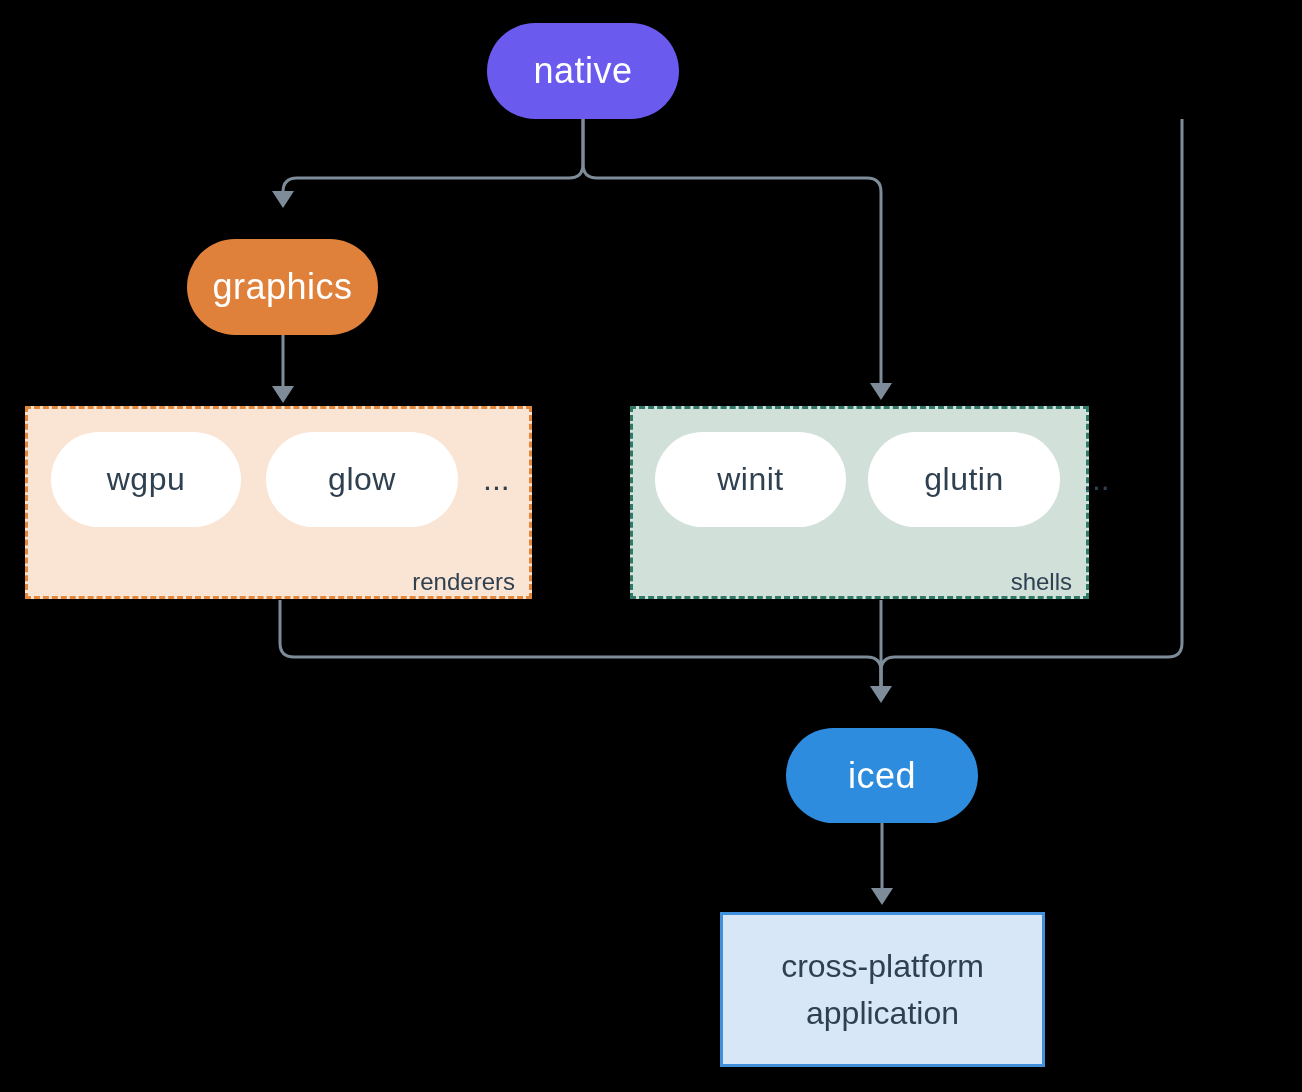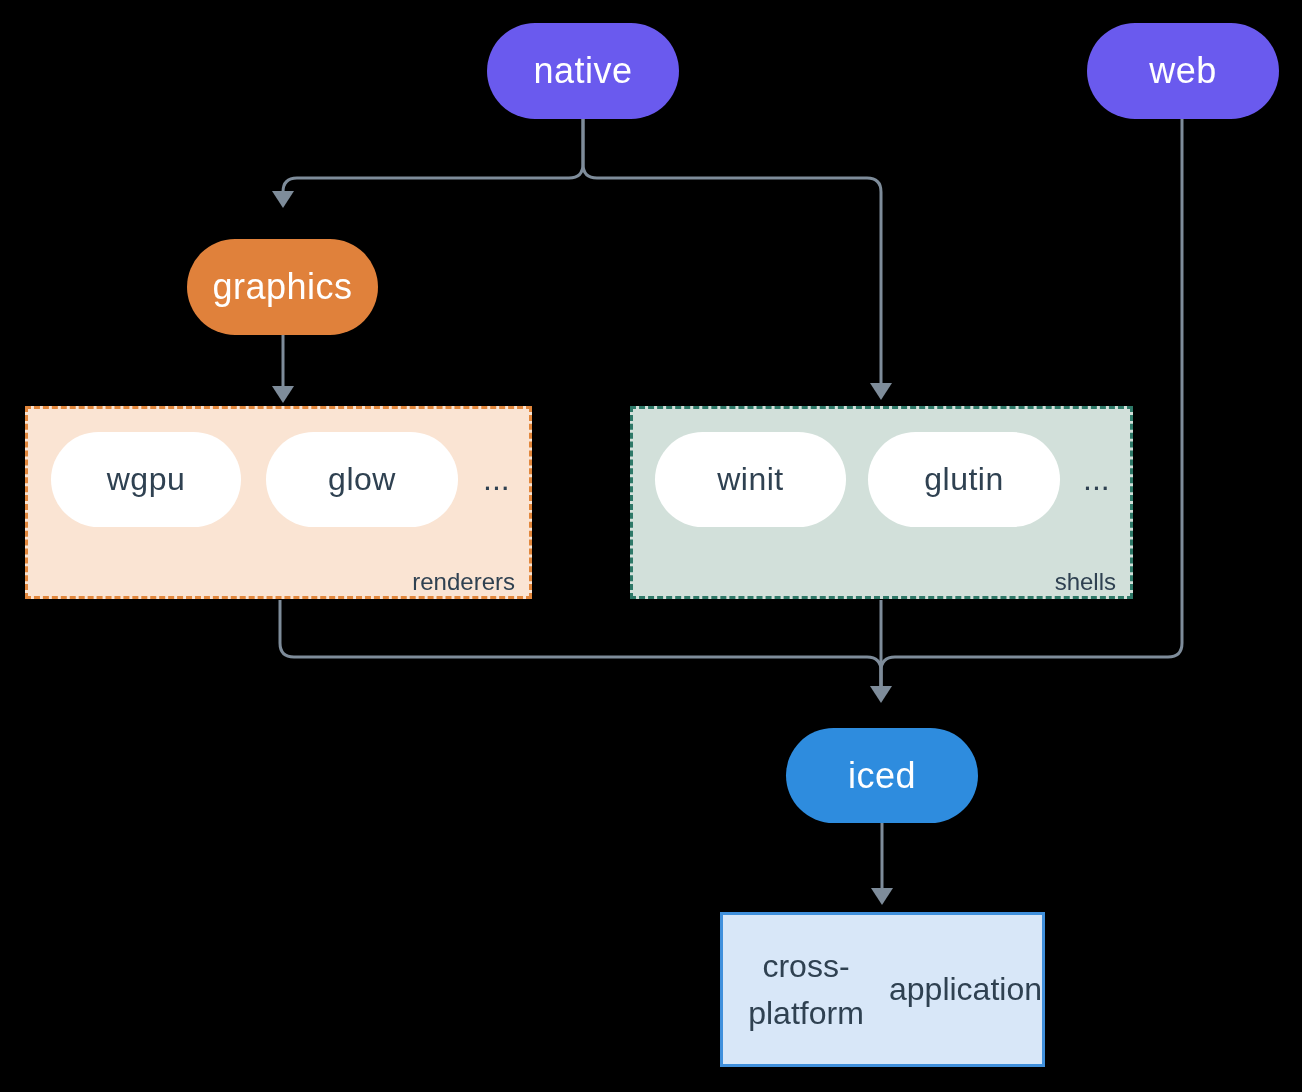--- a/index.html
+++ b/index.html
@@ -77,35 +77,35 @@
   .app-box {
     position: absolute;
     left: 720px;
     top: 912px;
     width: 325px;
     height: 155px;
     box-sizing: border-box;
     background: var(--app-fill, #D8E7F8);
     border: 3px solid var(--app-border, #4090DC);
     display: flex;
-    flex-direction: row;
+    flex-direction: column;
     align-items: center;
     justify-content: center;
     color: var(--text-dark, #2F4151);
     font-size: 32px;
     line-height: 47px;
     text-align: center;
   }
   
   .node-native   { left: 487px;  top: 23px;  width: 192px; height: 96px; }
   .node-web      { left: 1087px; top: 23px;  width: 192px; height: 96px; }
   .node-graphics { left: 187px;  top: 217px; width: 191px; height: 96px; }
   .node-iced     { left: 786px;  top: 708px; width: 192px; height: 95px; margin-top: 20px; }
   .box-renderers { left: 25px;   top: 406px; width: 507px; height: 193px; }
-  .box-shells    { left: 630px;  top: 406px; width: 503px; height: 193px; }
+  .box-shells    { left: 630px;  top: 406px; width: 459px; height: 193px; }
   .node-wgpu   { left: 23px;  top: 23px; width: 190px; height: 95px; }
   .node-glow   { left: 238px; top: 23px; width: 192px; height: 95px; }
   .node-winit  { left: 22px;  top: 23px; width: 191px; height: 95px; }
   .node-glutin { left: 235px; top: 23px; width: 192px; height: 95px; }
   .ellipsis-renderers { left: 455px; }
   .ellipsis-shells    { left: 450px; }
 </style>
 </head>
 <body>
 
@@ -128,21 +128,20 @@
 
     <path class="link" d="M 1182 119 L 1182 643 Q 1182 657 1168 657 L 895 657 Q 881 657 881 671 L 881 686"></path>
     <polygon class="arrowhead" points="870,686 892,686 881,703"></polygon>
 
     <path class="link" d="M 882 803 L 882 889"></path>
     <polygon class="arrowhead" points="871,888 893,888 882,905"></polygon>
   </svg>
 
   <div class="pill purple node-native">native</div>
 
-  <div class="pill purple node-web">web</div>
 
   <div class="pill orange node-graphics">graphics</div>
 
   <div class="group-box renderers box-renderers">
     <div class="pill white node-wgpu">wgpu</div>
     <div class="pill white node-glow">glow</div>
     <div class="ellipsis ellipsis-renderers">...</div>
     <div class="group-label">renderers</div>
   </div>
 

